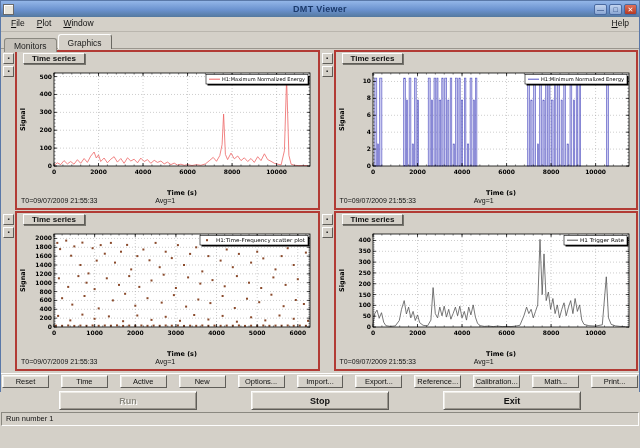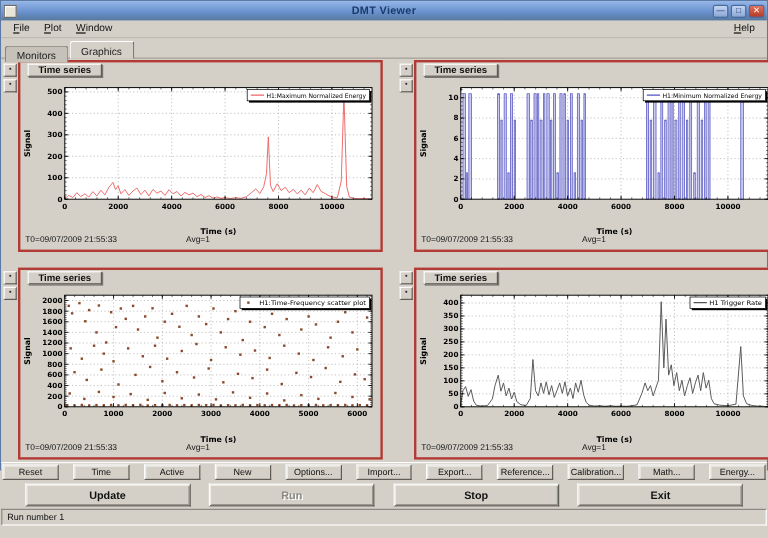--- a/index.html
+++ b/index.html
@@ -32,21 +32,21 @@
   .tabbar { height:17px; flex:0 0 17px; display:flex; align-items:flex-end;
     padding:0 3px; background:#d4d0c8; border-bottom:1px solid #9a968e; }
   .tab { font-size:8.5px; padding:2px 9px 1px; background:#c6c2ba; color:#222;
     border:1px solid #8a8880; border-bottom:none; border-radius:3px 3px 0 0;
     margin-right:1px; position:relative; top:4px; }
   .tab.active { background:#d4d0c8; border-color:#fdfdfd #6a6862 #d4d0c8 #fdfdfd;
     padding-top:3px; top:1px; z-index:2; }
 
   
   .main { flex:1 1 auto; display:grid; grid-template-columns:1fr 1fr;
-    grid-template-rows:1fr 1fr; gap:13px; padding:1px 1px 2px; background:#d4d0c8; }
+    grid-template-rows:1fr 1fr; gap:1px; padding:1px 1px 2px; background:#d4d0c8; }
   .cell { display:flex; min-height:0; }
   .side { width:13px; flex:0 0 13px; display:flex; flex-direction:column;
     gap:2px; padding-top:3px; align-items:center; }
   .mini-btn { width:11px; height:11px; font-size:6px; line-height:9px; color:#222;
     background:#d4d0c8; border:1px solid; border-color:#fdfdfd #5f5d58 #5f5d58 #fdfdfd;
     padding:0; text-align:center; }
   .panel { flex:1; min-width:0; border:2px solid #b23b35; background:#d4d0c8;
     display:flex; flex-direction:column; overflow:hidden; }
   .panel-tab { width:fit-content; margin:1px 0 0 6px; padding:0 8px; font-size:8px;
     font-weight:bold; color:#111; background:#d4d0c8; border:1px solid;
@@ -1169,25 +1169,24 @@
     <button class="tool-btn">Reset</button>
     <button class="tool-btn">Time</button>
     <button class="tool-btn">Active</button>
     <button class="tool-btn">New</button>
     <button class="tool-btn">Options...</button>
     <button class="tool-btn">Import...</button>
     <button class="tool-btn">Export...</button>
     <button class="tool-btn">Reference...</button>
     <button class="tool-btn">Calibration...</button>
     <button class="tool-btn">Math...</button>
-    <button class="tool-btn">Energy...</button>
+    <button class="tool-btn">Print...</button>
   </div>
 
   <div class="actions">
-    <button class="action-btn">Update</button>
     <button class="action-btn disabled">Run</button>
     <button class="action-btn">Stop</button>
     <button class="action-btn">Exit</button>
   </div>
 
   <div class="statusbar">
     <span>Run number 1</span>
   </div>
 
 </div>

